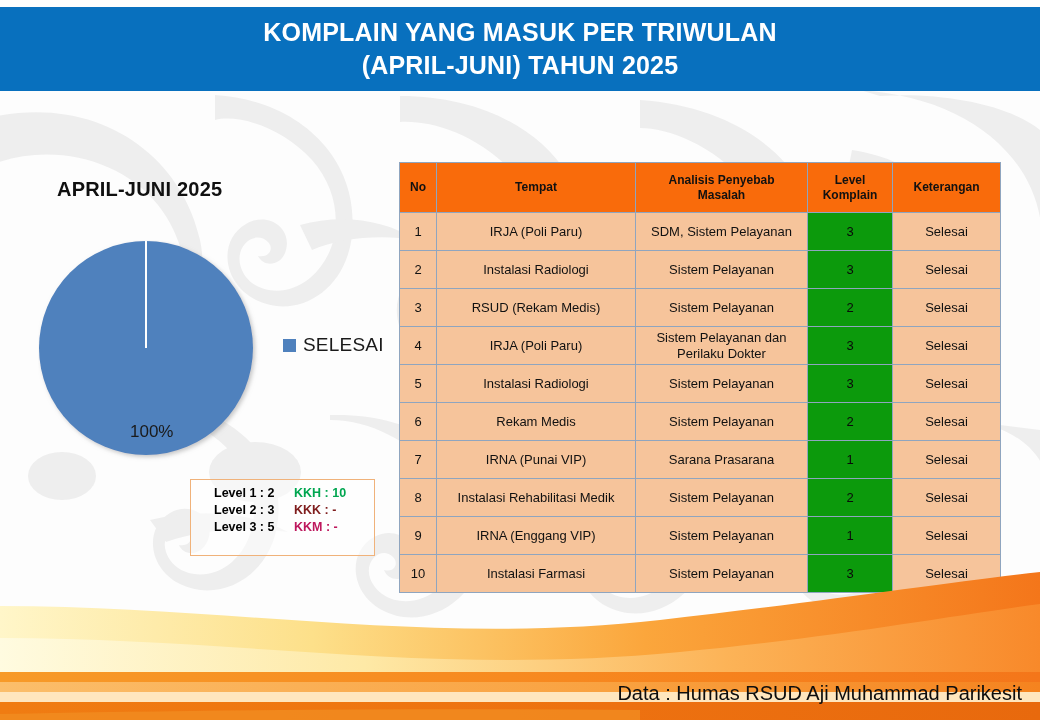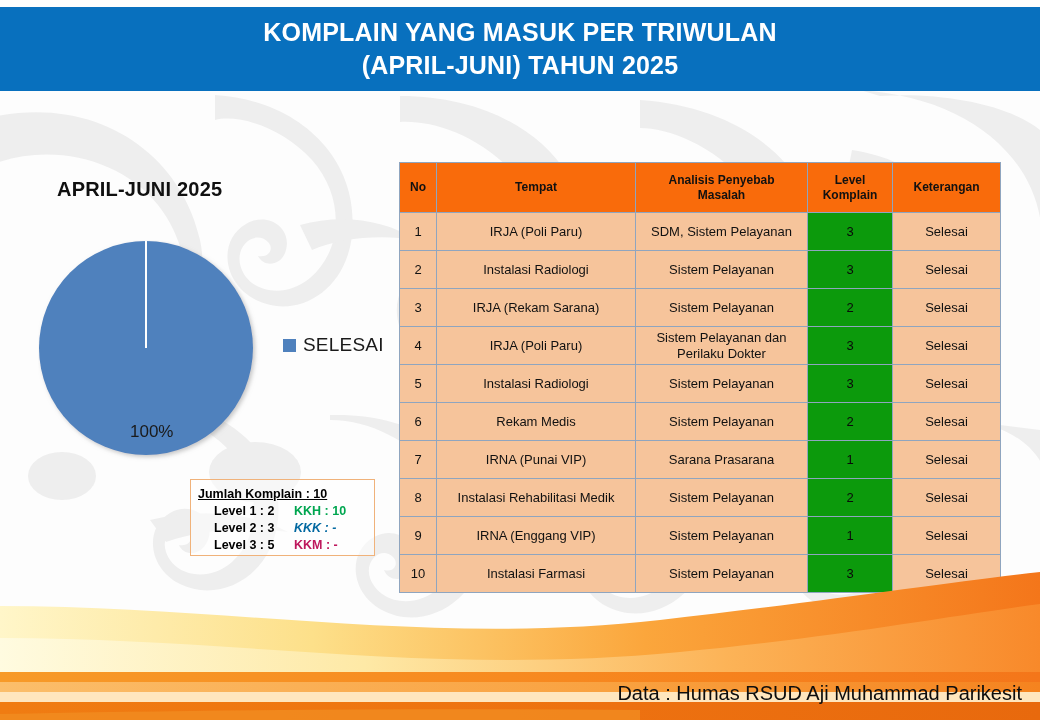--- a/index.html
+++ b/index.html
@@ -107,21 +107,21 @@
     white-space: nowrap;
   }
   #summary-box .stotal {
     text-decoration: underline;
     font-size: 12.5px;
     font-weight: bold;
     line-height: 18px;
   }
   #summary-box .lvl { display: inline-block; width: 80px; padding-left: 16px; }
   #summary-box .kkh { color: #00A650; }
-  #summary-box .kkk { color: #0369a1; font-style: italic; }
+  #summary-box .kkk { color: #7f1d1d; }
   #summary-box .kkm { color: #be185d; }
 
   
   #data-table {
     position: absolute;
     left: 399px; top: 126px;
     width: 601px;
     border-collapse: collapse;
     z-index: 4;
     table-layout: fixed;
@@ -249,21 +249,20 @@
     <line x1="108" y1="1" x2="108" y2="108" stroke="#ffffff" stroke-width="2"></line>
   </svg>
   <div id="pie-pct">100%</div>
 
   <div id="pie-legend">
     <span class="swatch"></span>
     <span class="lbl">SELESAI</span>
   </div>
 
   <div id="summary-box">
-    <div class="stotal">Jumlah Komplain : 10</div>
     <div class="srow">
       <span class="lvl">Level 1 :  2</span><span class="kkh">KKH : 10</span>
     </div>
     <div class="srow">
       <span class="lvl">Level 2 :  3</span><span class="kkk">KKK : -</span>
     </div>
     <div class="srow">
       <span class="lvl">Level 3 :  5</span><span class="kkm">KKM : -</span>
     </div>
   </div>
@@ -311,21 +310,21 @@
         <td>2</td>
         <td>Instalasi Radiologi</td>
         <td>
           <div>Sistem Pelayanan</div>
         </td>
         <td class="lvl-cell">3</td>
         <td>Selesai</td>
       </tr>
       <tr>
         <td>3</td>
-        <td>IRJA (Rekam Sarana)</td>
+        <td>RSUD (Rekam Medis)</td>
         <td>
           <div>Sistem Pelayanan</div>
         </td>
         <td class="lvl-cell">2</td>
         <td>Selesai</td>
       </tr>
       <tr>
         <td>4</td>
         <td>IRJA (Poli Paru)</td>
         <td>

